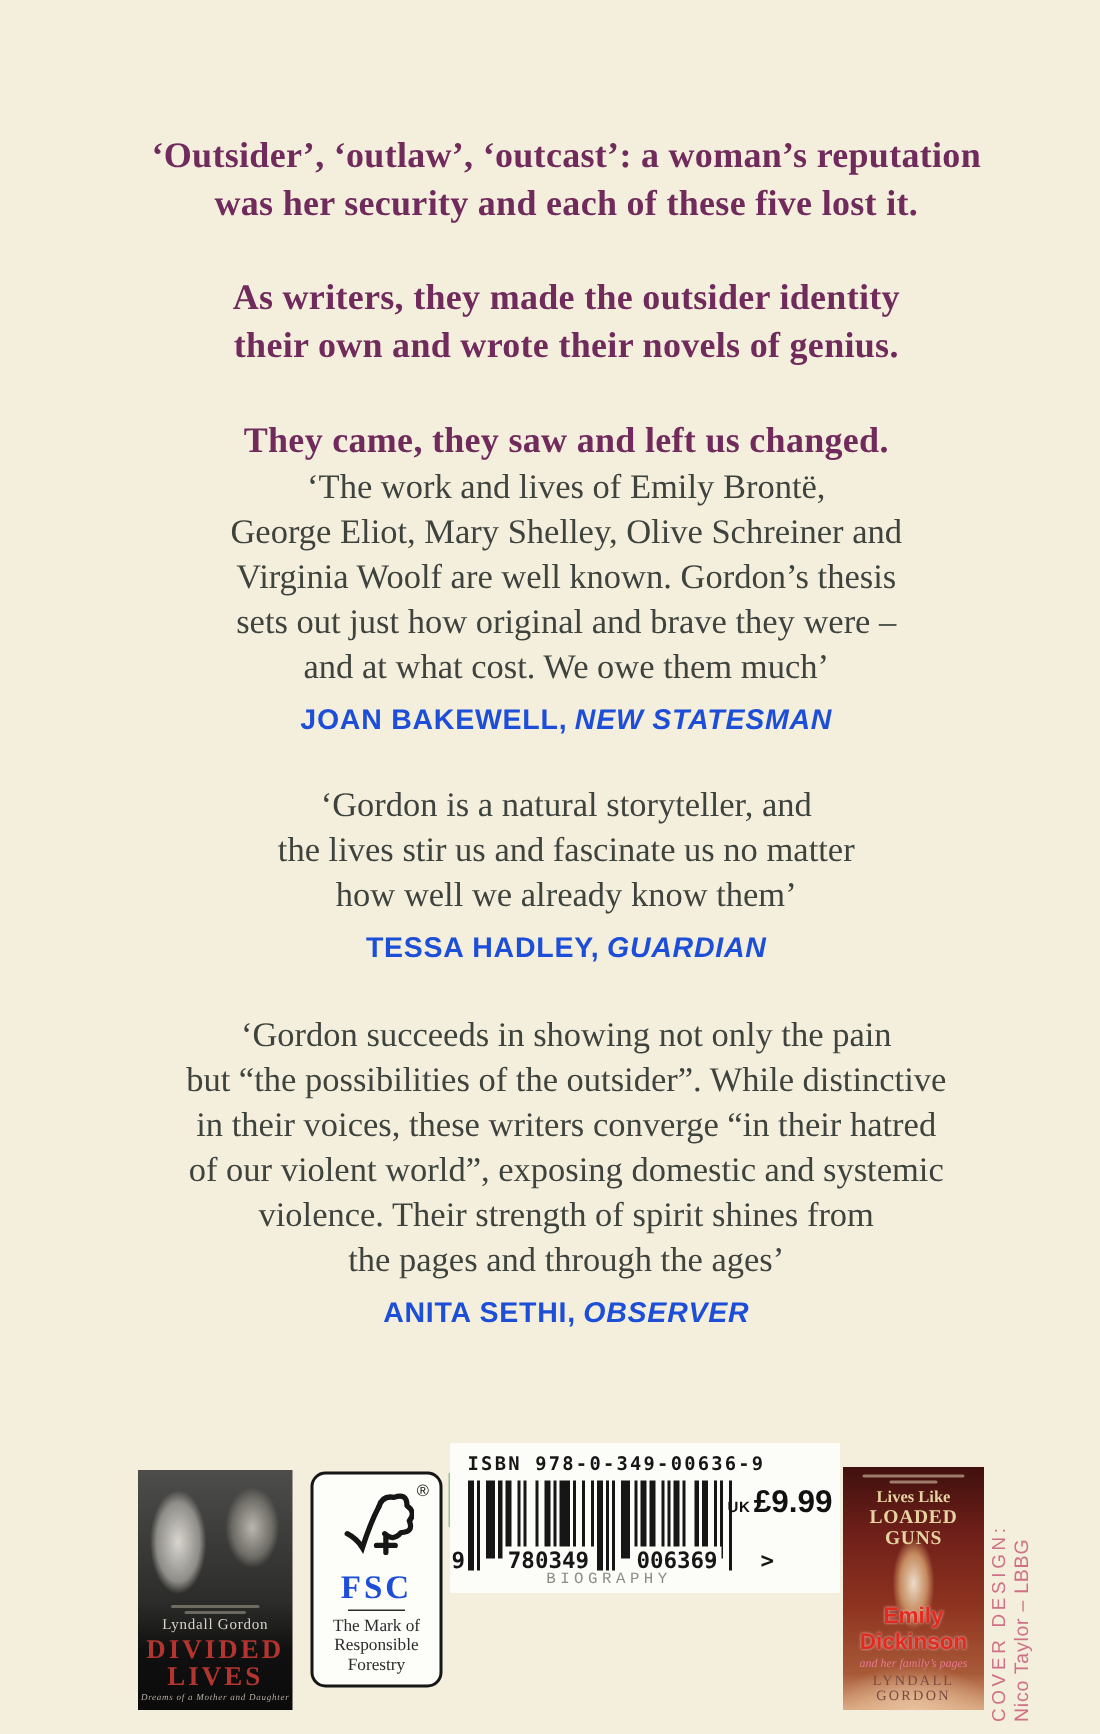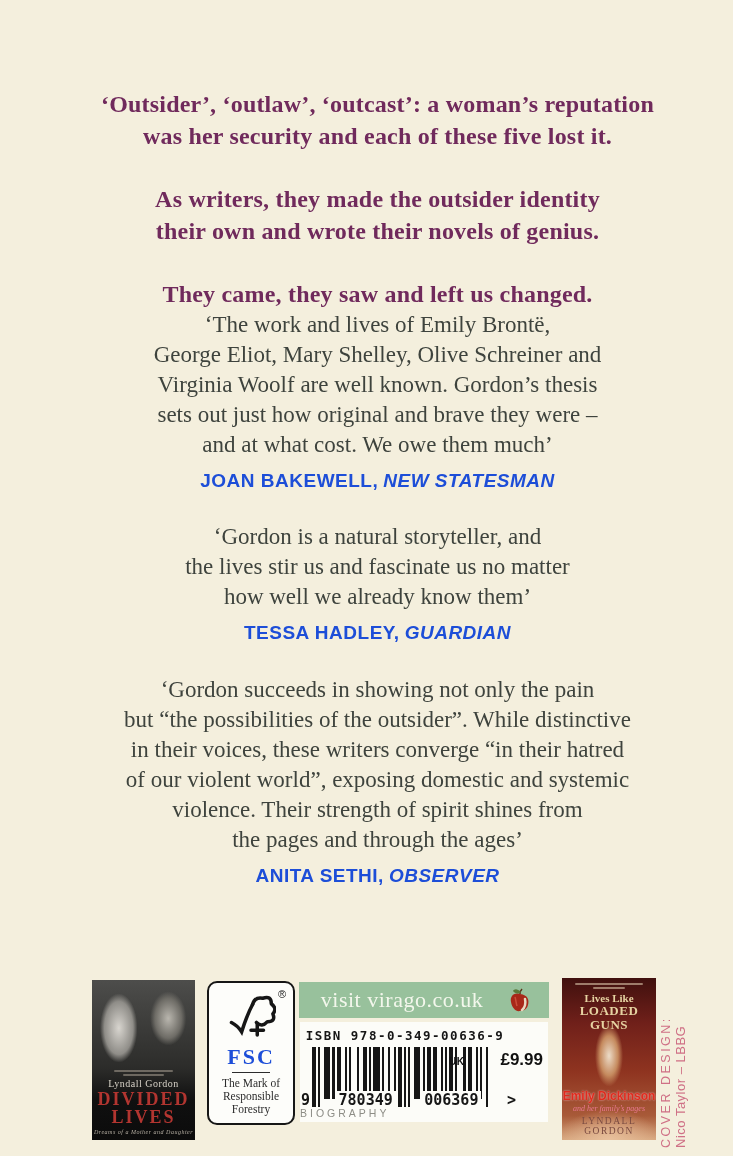--- a/index.html
+++ b/index.html
@@ -41,50 +41,50 @@
     font-size:11px;color:#161616;}
   .fsc-tree{margin-top:8px;}
   .fsc-acro{font-weight:bold;font-size:22px;letter-spacing:2px;color:#1d4ed8;line-height:20px;}
   .fsc-rule{width:38px;border-top:1.5px solid #2c2c2c;margin:5px auto 4px;}
   .fsc-tag{font-size:11.5px;line-height:13px;color:#2c2c2c;}
   
   .banner{position:absolute;left:299px;top:982px;width:250px;height:36px;background:#98c19c;}
   .banner-text{position:absolute;left:0;right:44px;top:5px;text-align:center;
     font-size:22px;color:#f3f7ec;letter-spacing:.5px;}
   .apple{position:absolute;right:16px;top:5px;}
-  .bc-panel{position:absolute;left:300px;top:1022px;width:248px;height:100px;background:#fcfcf8;}
+  .bc-panel{position:absolute;left:300px;top:962px;width:248px;height:100px;background:#fcfcf8;padding-left:12px;}
   .isbn{position:absolute;top:6px;left:0;right:38px;text-align:center;
     font-family:"DejaVu Sans Mono",monospace;font-weight:bold;font-size:12.5px;
     letter-spacing:1.5px;color:#161616;}
   .bars{position:absolute;left:12px;top:25px;width:190px;height:52px;font-size:0;}
   .bars span{display:inline-block;height:100%;vertical-align:top;}
   .bars span.bar{background:#161616;}
   .bars span.tall{height:116%;}
   .bc-digits{position:absolute;left:-11px;right:-14px;bottom:-10px;display:flex;
     justify-content:space-between;align-items:flex-end;
     font-family:"DejaVu Sans Mono",monospace;font-weight:bold;font-size:15px;color:#161616;}
   .bc-digits .g{background:#fcfcf8;padding:0 3px;}
   .price{position:absolute;right:5px;top:28px;font-family:"Liberation Sans",sans-serif;
     font-weight:bold;color:#111;white-space:nowrap;}
   .price .uk{font-size:10px;letter-spacing:.5px;margin-right:2px;}
-  .price .amt{font-size:17px;margin-left:34px;}
-  .category{position:absolute;bottom:3px;left:0;right:48px;text-align:left;
-    font-family:Liberation Sans, sans-serif;font-size:10.5px;letter-spacing:3px;color:#8d8d86;}
+  .price .amt{font-size:21px;}
+  .category{position:absolute;bottom:3px;left:0;right:48px;text-align:center;
+    font-family:Liberation Mono, monospace;font-size:10.5px;letter-spacing:3px;color:#8d8d86;}
   
   .book-right{position:absolute;left:562px;top:978px;width:94px;height:162px;overflow:hidden;
     background:
       radial-gradient(ellipse 20px 44px at 50% 48%, #ecdcc8 0%, #c58a5e 45%, rgba(0,0,0,0) 70%),
       radial-gradient(ellipse 70px 40px at 50% 100%, #e8c09c 0%, rgba(0,0,0,0) 75%),
       linear-gradient(180deg,#40100e 0%, #70201a 28%, #8f3420 58%, #a85a38 85%, #d8a880 100%);
     text-align:center;}
   .br-micro{height:2px;background:#d8c3a8;opacity:.6;margin:2px auto;border-radius:1px;}
   .br-t1{font-weight:bold;font-size:11px;line-height:12px;color:#e6d3a2;margin-top:3px;}
   .br-t2{font-weight:bold;font-size:13px;line-height:14px;color:#e6d3a2;letter-spacing:.5px;}
   .br-bottom{position:absolute;left:0;right:0;bottom:4px;}
-  .br-ed{font-family:"Liberation Sans",sans-serif;font-weight:bold;font-size:12px;
+  .br-ed{font-family:"Liberation Sans",sans-serif;font-weight:bold;font-size:15px;
     color:#e02c1e;text-shadow:0 0 2px #ffc0cc;}
   .br-feuds{font-style:italic;font-size:8px;color:#e87890;margin-top:1px;}
   .br-auth{font-size:9.5px;color:#7a4a40;letter-spacing:1.5px;margin-top:3px;}
   
   .credit{position:absolute;left:659px;top:996px;height:152px;
     writing-mode:vertical-rl;transform:rotate(180deg);
     font-family:"Liberation Sans",sans-serif;color:#cf7086;text-align:left;}
   .credit-l1{font-size:12.5px;letter-spacing:2.5px;}
   .credit-l2{font-size:13px;letter-spacing:.5px;}
 </style>

